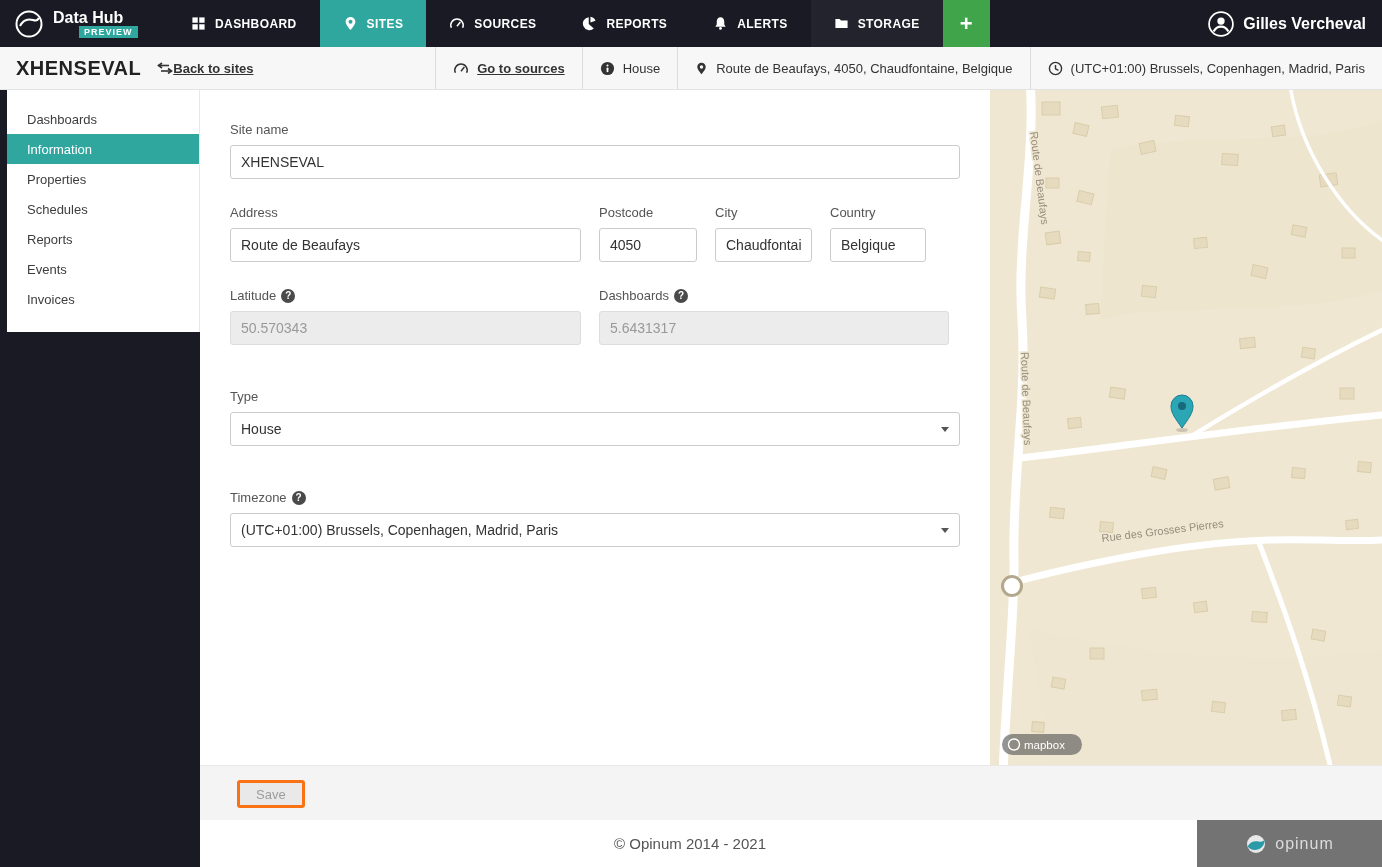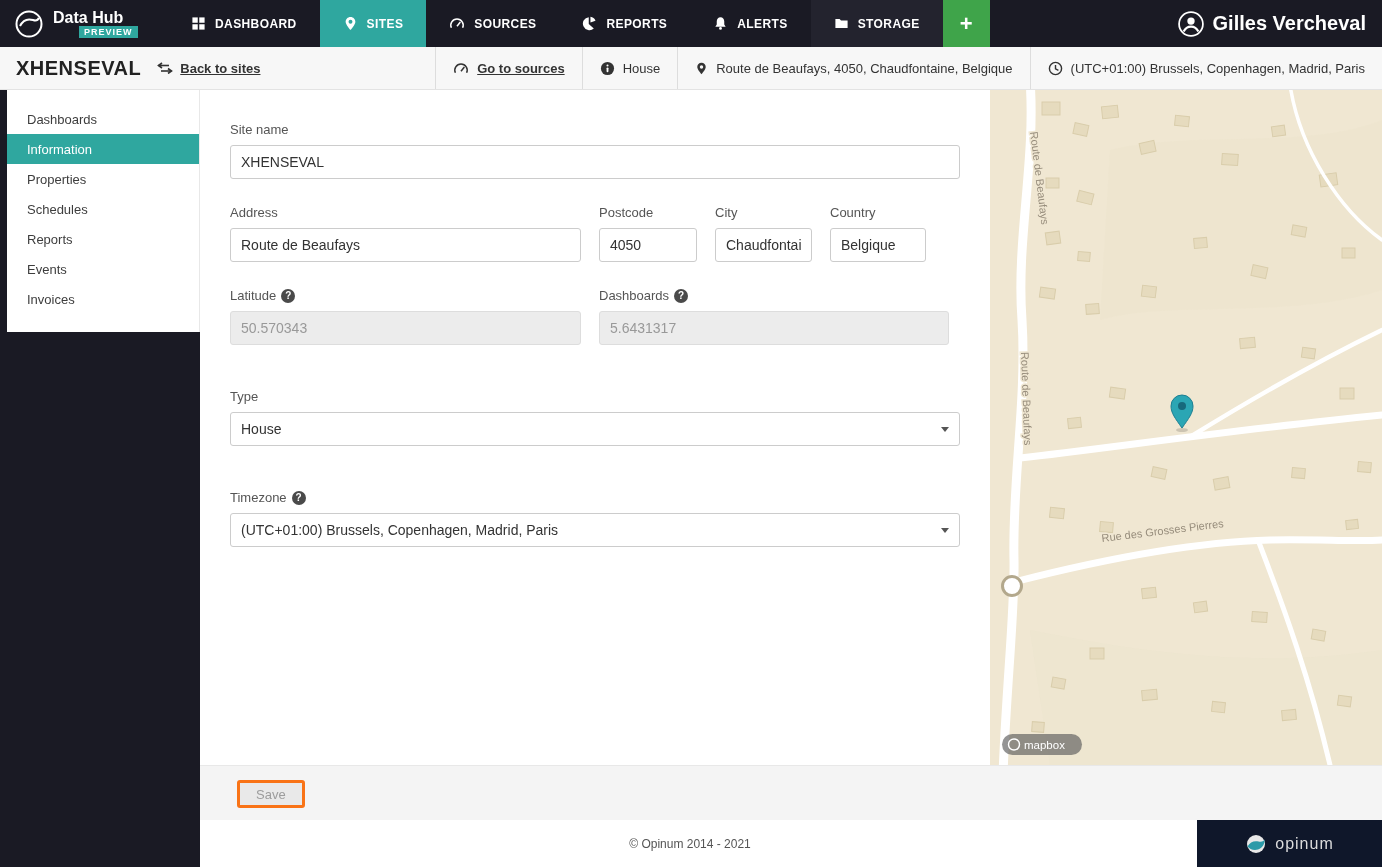--- a/index.html
+++ b/index.html
@@ -12,26 +12,26 @@
   .brand { display:flex; align-items:center; gap:9px; padding:0 14px 0 14px; min-width:168px; }
   .brand-text { display:flex; flex-direction:column; align-items:flex-start; }
   .brand-name { color:#fff; font-size:16px; font-weight:bold; line-height:17px; }
   .brand-badge { background:#2fa79f; color:#fff; font-size:9px; font-weight:bold; letter-spacing:1px; padding:1px 5px; margin-left:26px; }
   .nav-items { display:flex; align-items:stretch; }
   .nav-item { display:flex; align-items:center; gap:9px; padding:0 23px; color:#fff; font-size:12px; font-weight:bold; letter-spacing:.4px; cursor:pointer; }
   .nav-item.active { background:#2fa79f; }
   .nav-item.storage { background:#23232e; }
   .nav-item svg { flex-shrink:0; }
   .add-btn { width:47px; background:#3fa44a; border:none; color:#fff; font-size:22px; font-weight:bold; cursor:pointer; display:flex; align-items:center; justify-content:center; }
-  .user { margin-left:auto; display:flex; align-items:center; gap:9px; padding:0 16px; color:#fff; font-size:20px; font-weight:600; }
+  .user { margin-left:auto; display:flex; align-items:center; gap:9px; padding:0 16px; color:#fff; font-size:16px; font-weight:600; }
 
   
   .subheader { height:43px; background:#f7f7f7; border-bottom:1px solid #e3e3e3; display:flex; align-items:stretch; flex-shrink:0; }
   .site-title { font-size:20px; font-weight:bold; color:#222; display:flex; align-items:center; padding:0 16px; letter-spacing:.5px; }
-  .back-link { display:flex; align-items:center; gap:7px; font-size:13px; color:#333; cursor:pointer;justify-content:space-between; }
+  .back-link { display:flex; align-items:center; font-size:13px; color:#333; cursor:pointer;justify-content:space-between; }
   .back-link .lbl { text-decoration:underline; font-weight:600; }
   .sub-right { margin-left:auto; display:flex; align-items:stretch; }
   .sub-item { display:flex; align-items:center; gap:8px; padding:0 17px; font-size:13px; color:#333; border-left:1px solid #ddd; }
   .sub-item.link .lbl { text-decoration:underline; font-weight:600; cursor:pointer; }
 
   
   .main { flex:1; display:flex; min-height:0; }
   .sidebar { width:200px; flex-shrink:0; display:flex; flex-direction:column; background:#1a1a24; }
   .menu { background:#fff; border-right:1px solid #e8e8e8; padding:14px 0 18px 0;margin-left:7px; }
   .menu-item { height:30px; display:flex; align-items:center; padding-left:20px; font-size:13px; color:#3d3d3d; cursor:pointer; }
@@ -61,22 +61,22 @@
 
   
   .map-area { flex:1; position:relative; background:#f0e7d2; overflow:hidden; cursor:grab; }
 
   
   .save-bar { height:55px; background:#f4f4f4; border-top:1px solid #e8e8e8; flex-shrink:0; }
   .save-btn { margin:14px 0 0 37px; height:28px; padding:0 16px; background:#e9e9e9; border:3px solid #f97316; border-radius:3px; color:#9c9c9c; font-size:13px; font-family:"Liberation Sans", sans-serif; }
 
   
   .footer { height:47px; background:#fff; position:relative; flex-shrink:0; display:flex; align-items:center; }
-  .copyright { position:absolute; left:50%; transform:translateX(calc(-50% - 101px)); font-size:12px; color:#555; }
-  .footer-brand { position:absolute; right:0; top:0; height:47px; width:185px; background:#0f172a; display:flex; align-items:center; justify-content:center; gap:8px; }
+  .copyright { position:absolute; left:50%; transform:translateX(calc(-50% - 101px)); font-size:15px; color:#555; }
+  .footer-brand { position:absolute; right:0; top:0; height:47px; width:185px; background:#737373; display:flex; align-items:center; justify-content:center; gap:8px; }
   .footer-brand .txt { color:#dcdcdc; font-size:16px; letter-spacing:1px; }
 </style>
 </head>
 <body>
 
 <div class="page">
 
   <header class="topnav">
     <div class="brand">
       <svg width="30" height="30" viewBox="0 0 30 30">

